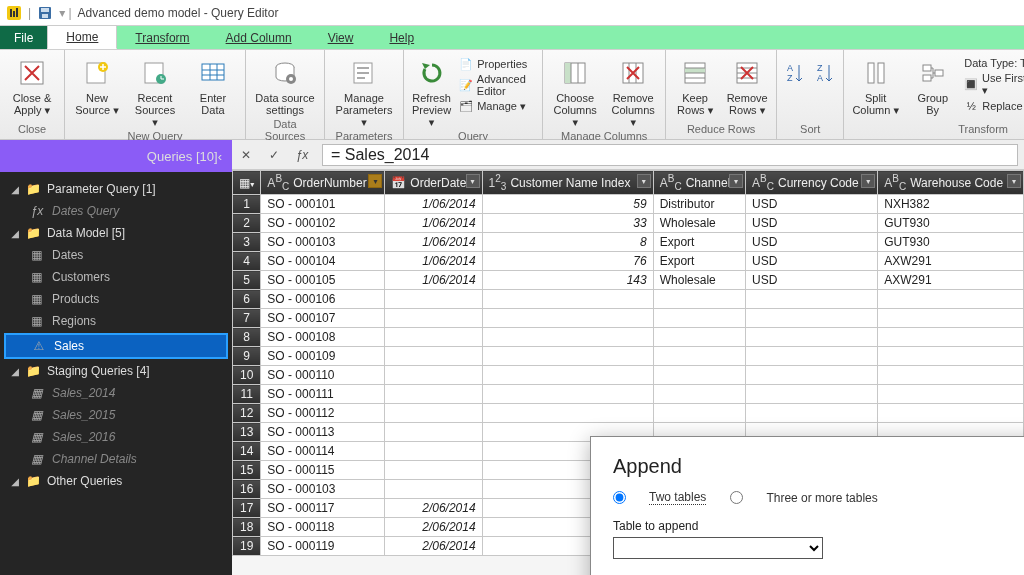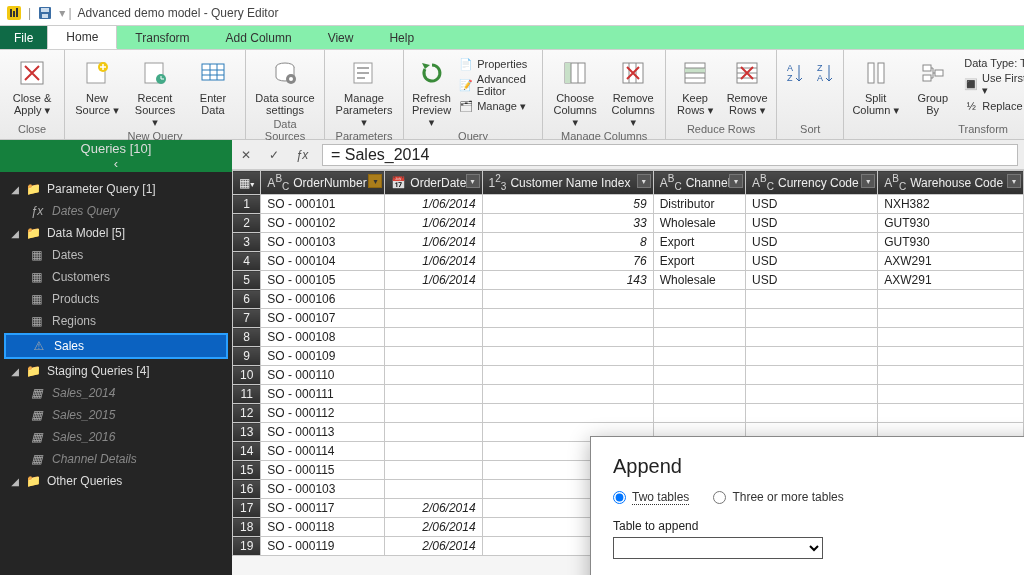--- a/index.html
+++ b/index.html
@@ -38,20 +38,21 @@
     padding: 0 14px;
     display: flex;
     align-items: center;
   }
   .menu-item {
     padding: 0 18px;
     display: flex;
     align-items: center;
     color: #333;
     cursor: default;
+    text-decoration: underline;
   }
   .menu-item.active {
     background: #fff;
     border: 1px solid #ccc;
     border-bottom: 1px solid #fff;
     margin-top:-1px;
   }
   
   .ribbon {
     height: 90px;
@@ -109,25 +110,24 @@
     background: #252525;
     color: #ddd;
     overflow: hidden;
     display:flex;
     flex-direction:column;
   }
   .sidebar-header {
     height: 32px;
     display: flex;
     align-items: center;
-    justify-content: center;
+    justify-content: flex-end;
     padding: 0 10px;
-    background: #15803d;
+    background: #8b5cf6;
     font-size: 13px;
-    flex-direction: column;
   }
   .sb-section { padding: 6px 0; }
   .sb-folder {
     display: flex;
     align-items: center;
     gap: 6px;
     padding: 4px 10px;
     font-size: 12px;
     color: #ddd;
   }
@@ -232,21 +232,21 @@
     left: 358px; top: 296px;
     width: 646px; height: 210px;
     background:#fff;
     border: 1px solid #888;
     box-shadow: 0 4px 20px rgba(0,0,0,.3);
     padding: 18px 22px;
     z-index: 50;
   }
   .dialog h2 { font-size:20px; font-weight:400; color:#222; margin-bottom:12px;}
   .dialog .radios { display:flex; gap:24px; margin-bottom:14px; font-size:12px; color:#333;}
-  .dialog .radios label { display:flex; gap:6px;}
+  .dialog .radios label { display:flex; align-items:center; gap:23px;}
   .dialog .radios .underline { border-bottom:1px dotted #333;}
   .dialog .lbl { font-size:12px; margin-bottom:4px;}
   .dialog select {
     width: 210px; height:22px;
     border:1px solid #555; background:#fff;
     font-size:12px;
   }
   svg { display:block;}
 </style>
 </head>

